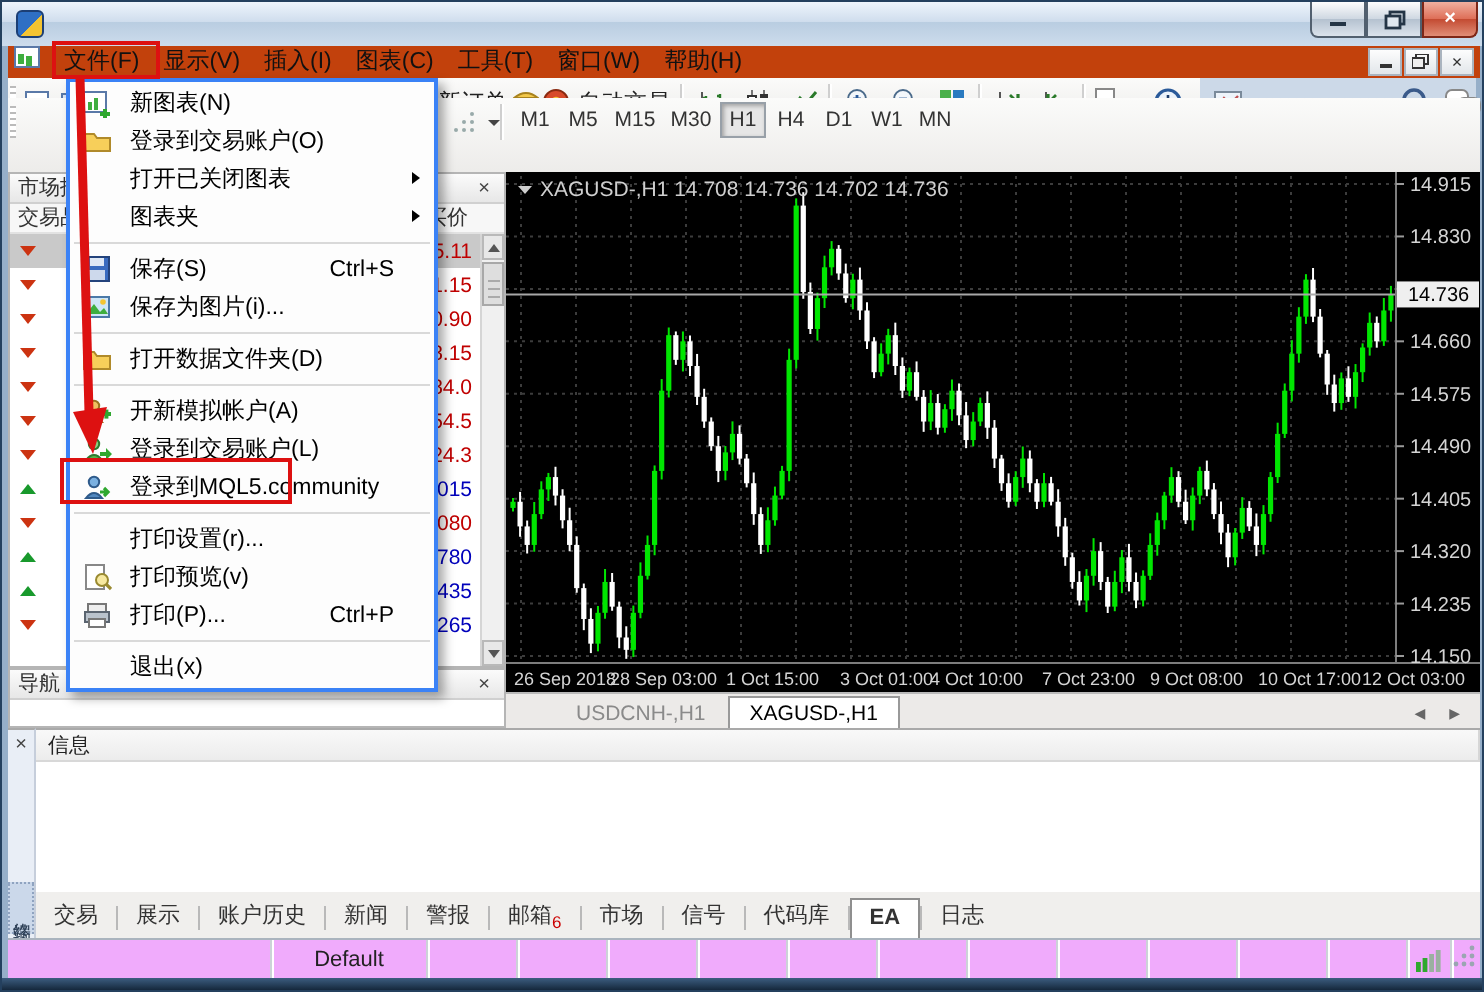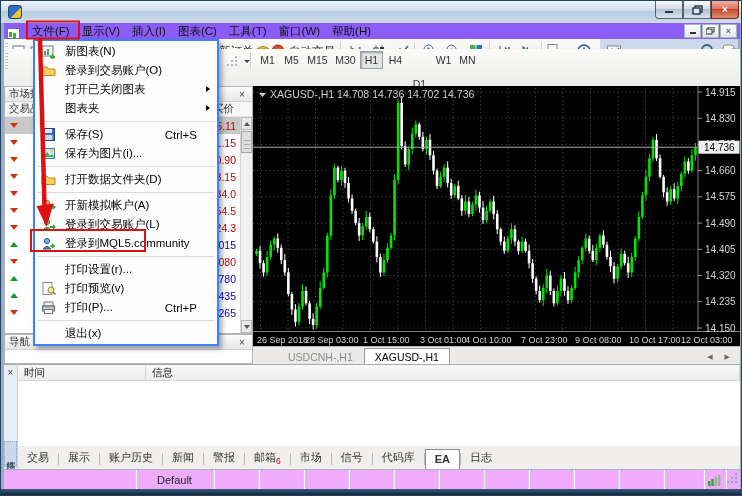--- a/index.html
+++ b/index.html
@@ -7,21 +7,21 @@
 #win{position:relative;width:742px;height:496px;background:#ccd9e8;border:1px solid #24405e;box-shadow:inset 0 0 0 3px #96afc9;overflow:hidden}
 
 .titlebar{position:absolute;left:0;top:0;width:742px;height:22px;background:linear-gradient(#eef5fc,#cfdded 45%,#b9cde1 46%,#cddcec);display:flex;align-items:center}
 .appicon{width:14px;height:14px;margin-left:7px;border-radius:3px;background:linear-gradient(135deg,#2e6fc4 55%,#f4c431 55%);border:1px solid #1c3f75}
 .title{font-size:11.5px;color:#15212e;margin-left:52px;text-shadow:0 1px 0 rgba(255,255,255,.7)}
 .winbtns{position:absolute;right:4px;top:0;display:flex}
 .wbtn{width:28px;height:18px;border:1px solid #52606f;border-top:none;display:flex;align-items:center;justify-content:center;background:linear-gradient(#fdfdfd,#cfd8e2 49%,#b4c1cf 50%,#dbe3ec);color:#243546;font-size:10px}
 .wbtn:first-child{border-radius:0 0 0 4px}
 .wbtn.close{border-radius:0 0 4px 0;background:linear-gradient(#f0b0a0,#de6f58 49%,#c34a31 50%,#e08d76);color:#fff;border-color:#7e2717;font-weight:bold}
 
-.menubar{position:absolute;left:3px;top:22px;width:736px;height:16px;background:#8b5cf6;display:flex;align-items:flex-end}
+.menubar{position:absolute;left:3px;top:22px;width:736px;height:16px;background:#c2410c;display:flex;align-items:flex-start}
 .mdiicon{width:13px;height:11px;margin:0 6px 0 3px;background:#fff;border:1px solid #5a79a8;position:relative}
 .mdiicon:after{content:"";position:absolute;left:1px;bottom:1px;width:3px;height:5px;background:#3fae3f;box-shadow:4px 1px 0 #3fae3f}
 .menuitem{padding:0 6px;height:16px;line-height:16px;color:#111;font-size:11.5px}
 .mdictrls{position:absolute;right:3px;top:1px;display:flex}
 .mdibtn{width:17px;height:14px;margin-left:1px;border:1px solid #aab4bf;background:linear-gradient(#fdfdfd,#e2e6ea);display:flex;align-items:center;justify-content:center;font-size:9px;color:#333}
 
 .toolbar{position:absolute;background:linear-gradient(#fbfbfa,#ecebe9)}
 #toolbar1{left:3px;top:38px;width:596px;height:24px;border-bottom:1px solid #dcdbd9}
 #toolbar2{left:3px;top:48px;width:736px;height:40px;border-bottom:1px solid #c9c9c9}
 .grip{position:absolute;left:1px;top:4px;width:3px;height:16px;background:repeating-linear-gradient(#bbb 0 1px,#fff 1px 3px)}
@@ -315,21 +315,21 @@
         </span>
         <span class="dd"></span>
       </div>
       <div class="tsep" style="left: 246px;"></div>
       <div class="tfbtn" style="left: 252px; width: 23px;">M1</div>
       <div class="tfbtn" style="left: 276px; width: 23px;">M5</div>
       <div class="tfbtn" style="left: 300px; width: 27px;">M15</div>
       <div class="tfbtn" style="left: 328px; width: 27px;">M30</div>
       <div class="tfbtn active" style="left: 356px; width: 23px;">H1</div>
       <div class="tfbtn" style="left: 380px; width: 23px;">H4</div>
-      <div class="tfbtn" style="left: 404px; width: 23px; margin-top: 24px;">D1</div>
+      <div class="tfbtn" style="left: 404px; width: 23px;">D1</div>
       <div class="tfbtn" style="left: 428px; width: 23px;">W1</div>
       <div class="tfbtn" style="left: 452px; width: 23px;">MN</div>
     </div>
 
   <div id="mw">
     <div class="panelhead">
       <span>市场报价</span>
       <span class="phx">×</span>
     </div>
     <div class="colrow">
@@ -728,21 +728,20 @@
       </div>
   </div>
 
   <div id="tstrip">
     <div class="phx" style="margin:2px auto 0">×</div>
     <div id="tlabel">终端</div>
   </div>
 
   <div id="terminal">
     <div class="thead">
-      <div class="thcell" style="width:128px">时间</div>
       <div class="thcell" style="flex:1">信息</div>
     </div>
     <div style="height:65px;background:#fff"></div>
   </div>
 
   <div id="btabs">
       <div class="btab"><span>交易</span></div>
       <div class="btabsep"></div>
       <div class="btab"><span>展示</span></div>
       <div class="btabsep"></div>

